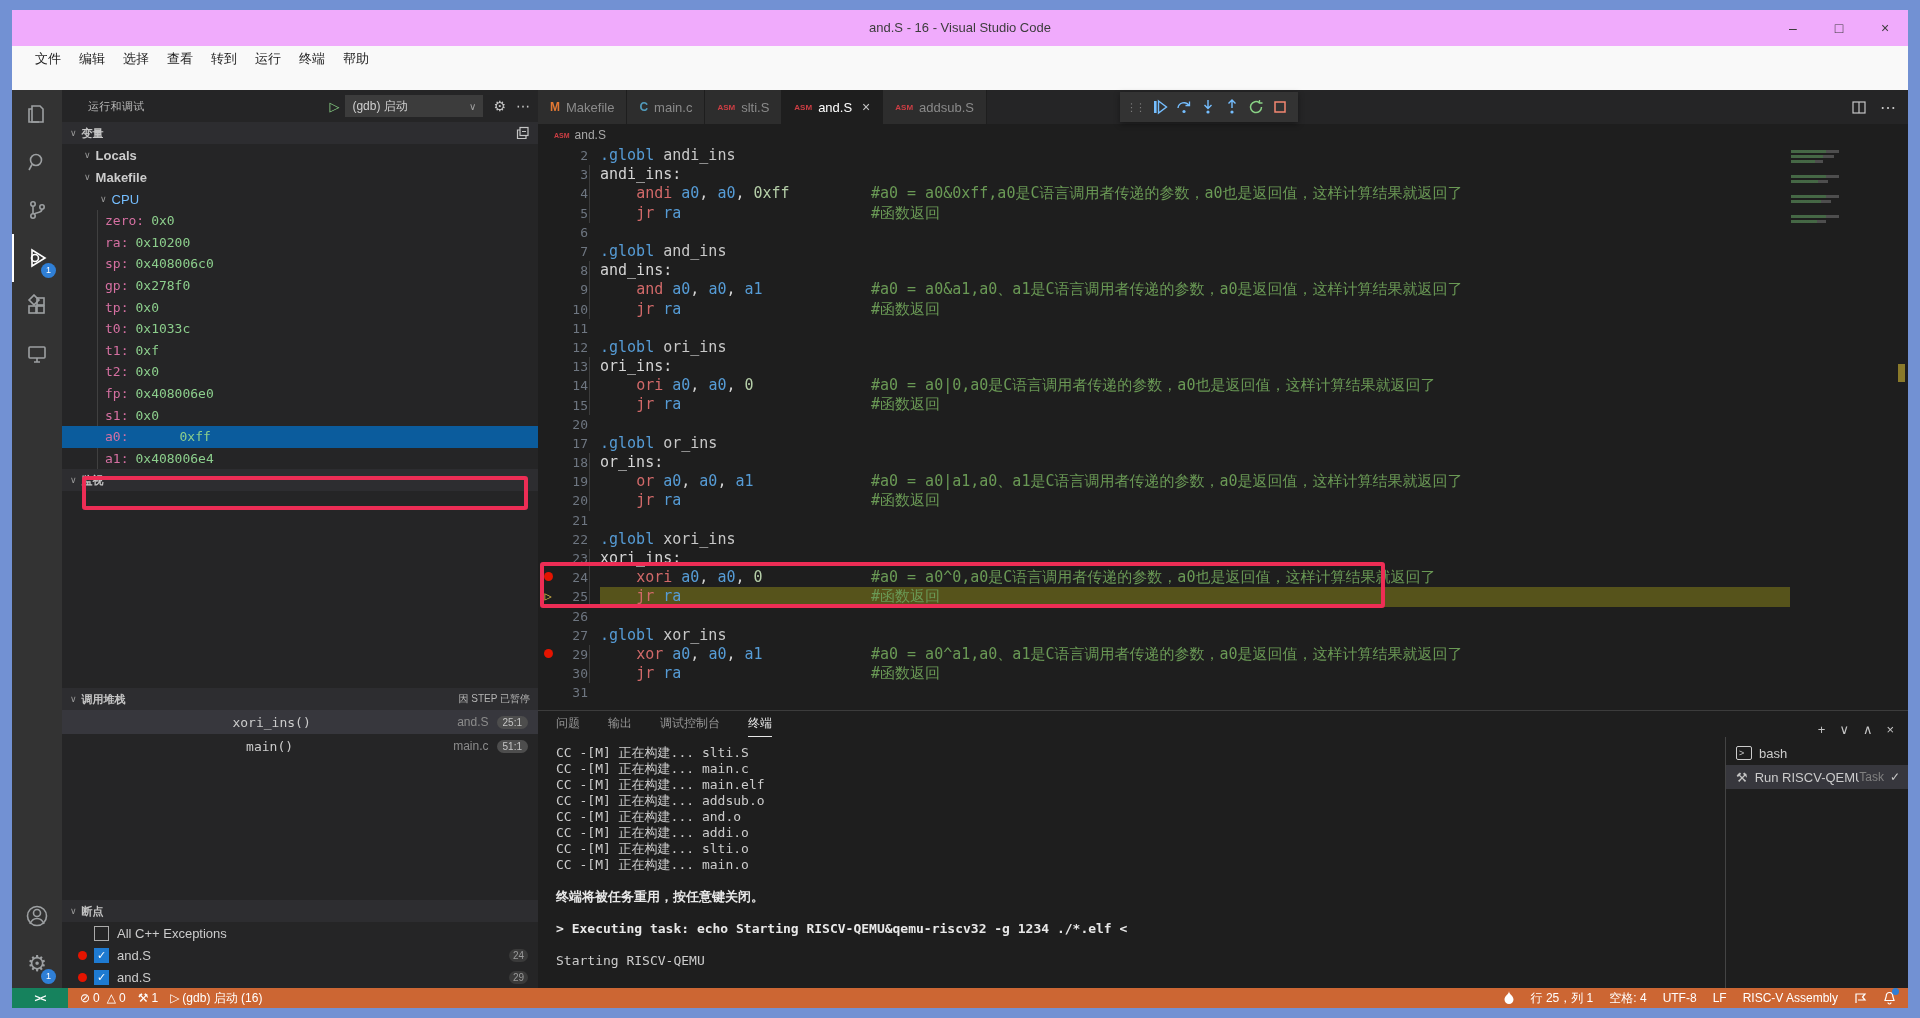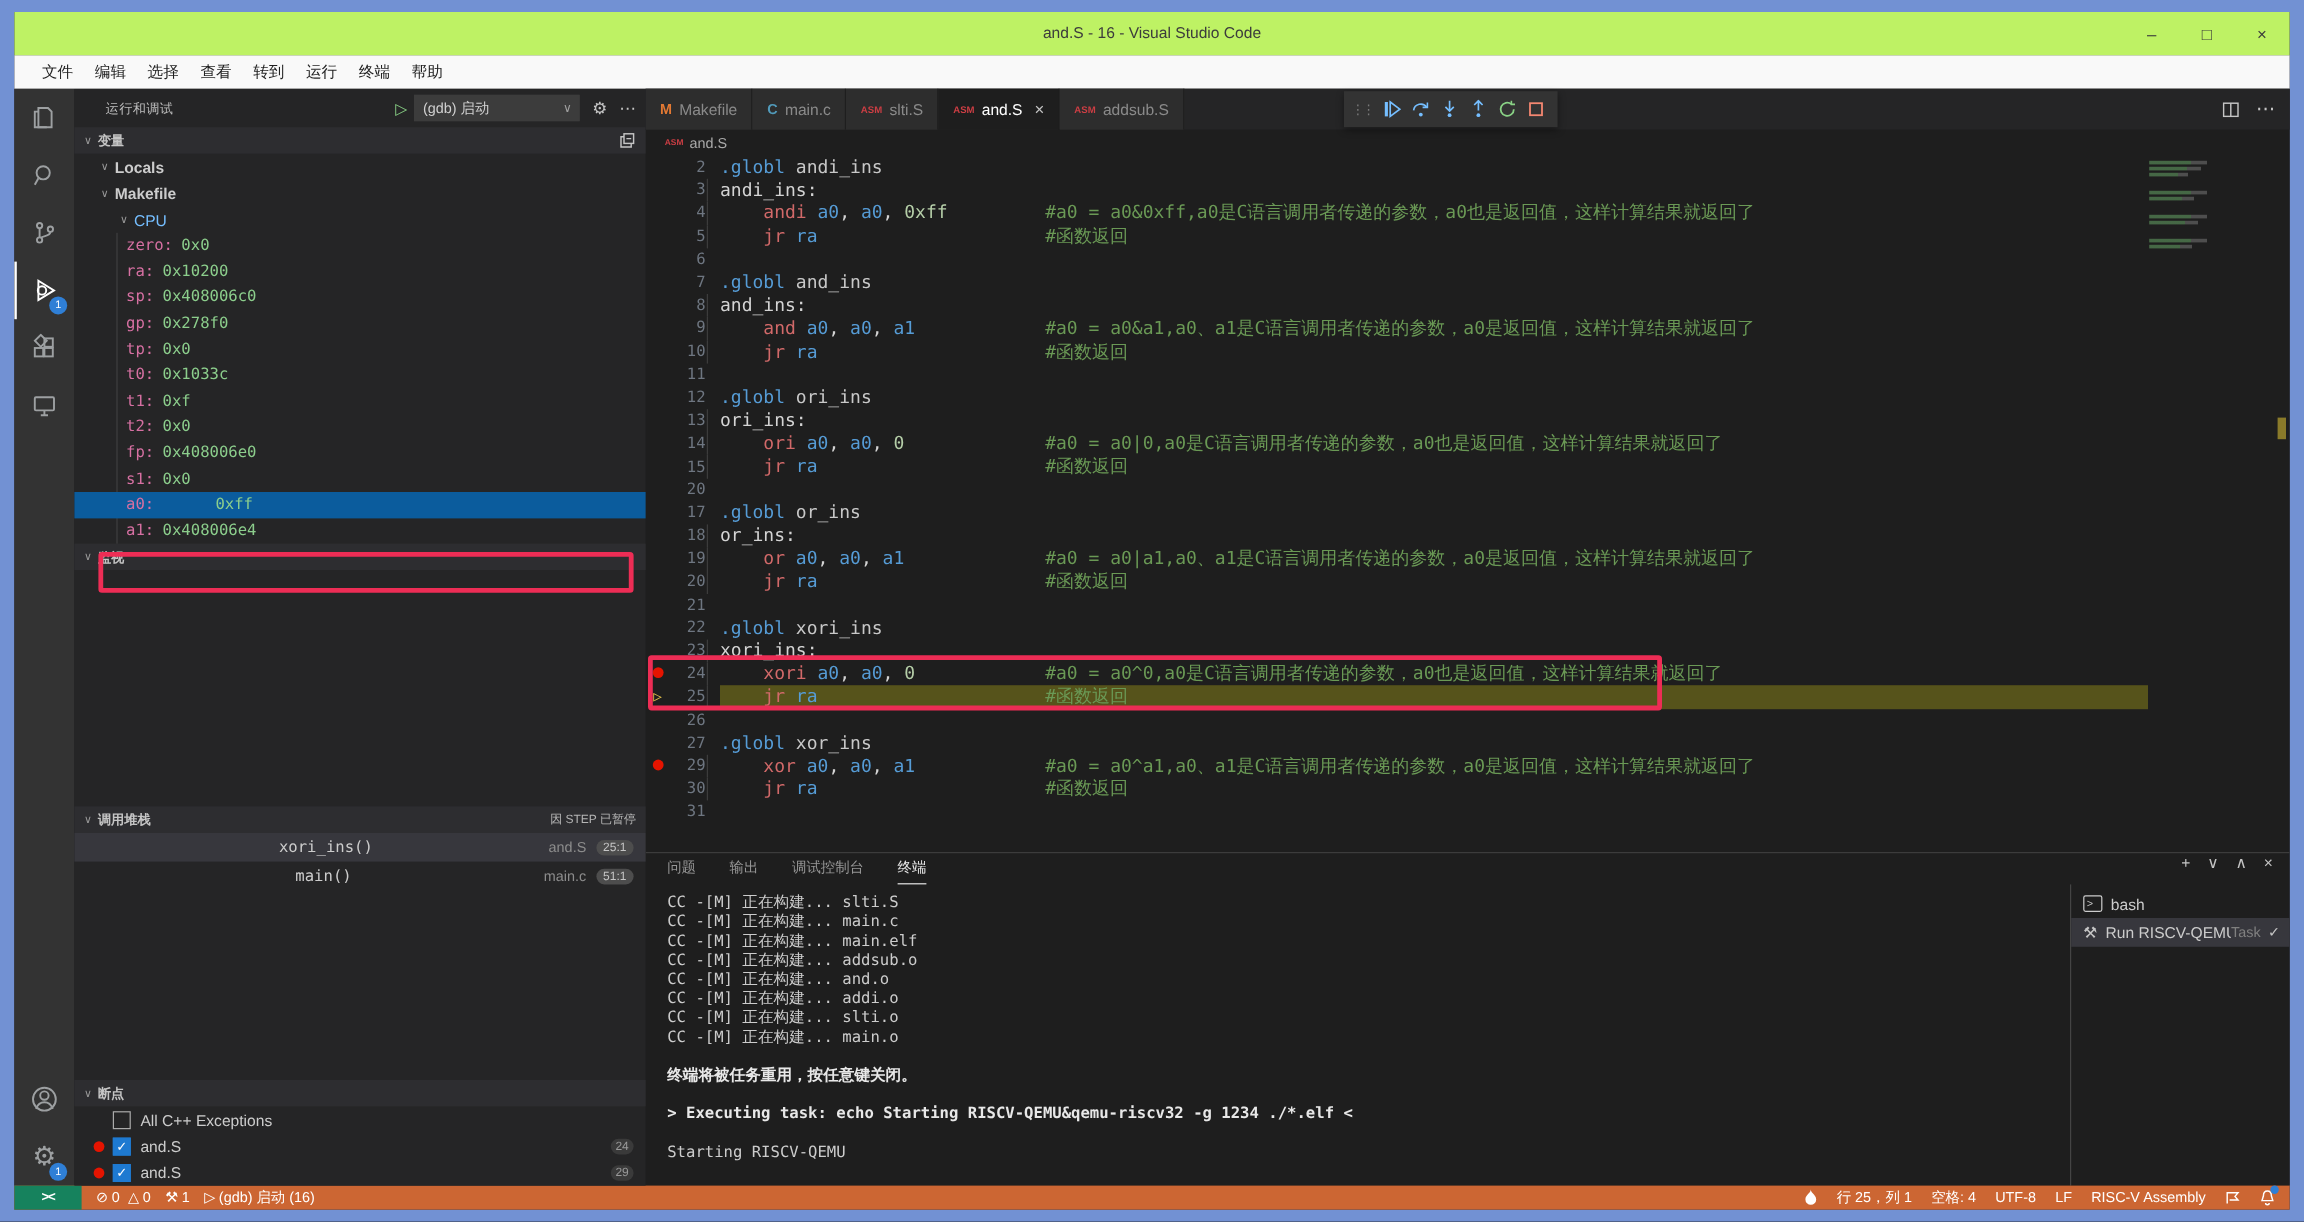--- a/index.html
+++ b/index.html
@@ -1,27 +1,27 @@
 <!DOCTYPE html>
 <html><head>
 <meta charset="utf-8">
 <style>
   * { margin:0; padding:0; box-sizing:border-box; }
   html,body { width:1920px; height:1018px; }
   body { background:#7291d3; position:relative; font-family:"Liberation Sans",sans-serif; overflow:hidden; }
   .window { position:absolute; left:12px; top:10px; width:1896px; height:998px; background:#1e1e1e; display:flex; flex-direction:column; }
 
   
-  .titlebar { height:36px; background:#bef264; position:relative; flex:none; }
+  .titlebar { height:36px; background:#f0abfc; position:relative; flex:none; }
   .titlebar .title { position:absolute; left:0; right:0; top:0; height:36px; line-height:36px; text-align:center; font-size:13px; color:#3c3c3c; }
   .win-controls { position:absolute; right:0; top:0; height:36px; display:flex; }
   .win-btn { width:46px; height:36px; display:flex; align-items:center; justify-content:center; color:#3c3c3c; font-size:14px; cursor:default; }
 
   
-  .menubar { height:28px; background:#f9f9f9; display:flex; align-items:center; padding-left:14px; flex:none; }
+  .menubar { height:44px; background:#f9f9f9; display:flex; padding-left:14px; flex:none; }
   .menu-item { font-size:13px; color:#1f1f1f; padding:4px 9px; }
 
   .main { flex:1; display:flex; min-height:0; }
 
   
   .activitybar { width:50px; background:#333333; flex:none; display:flex; flex-direction:column; align-items:center; }
   .act-icon { width:50px; height:48px; display:flex; align-items:center; justify-content:center; position:relative; color:#9da0a2; }
   .act-icon svg { stroke:#9da0a2; }
   .act-icon.active { border-left:2px solid #ffffff; }
   .act-icon.active svg { stroke:#ffffff; }
@@ -96,21 +96,21 @@
 
   .minimap { position:absolute; right:49px; top:2px; width:72px; height:92px; }
   .mm-line { height:3px; margin:2px 4px; background:linear-gradient(90deg,#4f7a4f 0 55%, #5a5a5a 55% 75%, transparent 75%); opacity:.8; }
   .mm-gap { height:8px; }
   .ovr { position:absolute; right:3px; top:218px; width:7px; height:18px; background:#8a7a2a; }
 
   .annotation { position:absolute; border:4px solid #ed2d55; border-radius:3px; z-index:30; pointer-events:none; }
 
   
   .panel { height:278px; flex:none; display:flex; flex-direction:column; border-top:1px solid #3c3c3c; }
-  .panel-tabs { height:26px; display:flex; align-items:flex-start; padding-left:18px; flex:none;gap:48px; }
+  .panel-tabs { height:26px; display:flex; align-items:flex-end; padding-left:18px; flex:none;gap:48px; }
   .ptab { font-size:12px; color:#969696; margin-right:28px; height:26px; line-height:24px; }
   .ptab.active { color:#e7e7e7; border-bottom:1px solid #e7e7e7; }
   .panel-actions { margin-left:auto; display:flex; align-items:center; padding-right:14px; color:#c5c5c5; }
   .panel-actions span { margin-left:14px; font-size:13px; }
   .panel-body { flex:1; display:flex; min-height:0; }
   .term { flex:1; padding:8px 0 0 18px; font-family:"DejaVu Sans Mono",monospace; font-size:13px; line-height:16px; color:#cccccc; overflow:hidden; }
   .tline { white-space:pre; height:16px; }
   .tline.bold { font-weight:bold; color:#e8e8e8; }
   .term-side { width:183px; flex:none; border-left:1px solid #444444; padding-top:4px; }
   .ts-row { height:24px; display:flex; align-items:center; padding:0 8px 0 10px; font-size:13px; color:#cccccc; }

